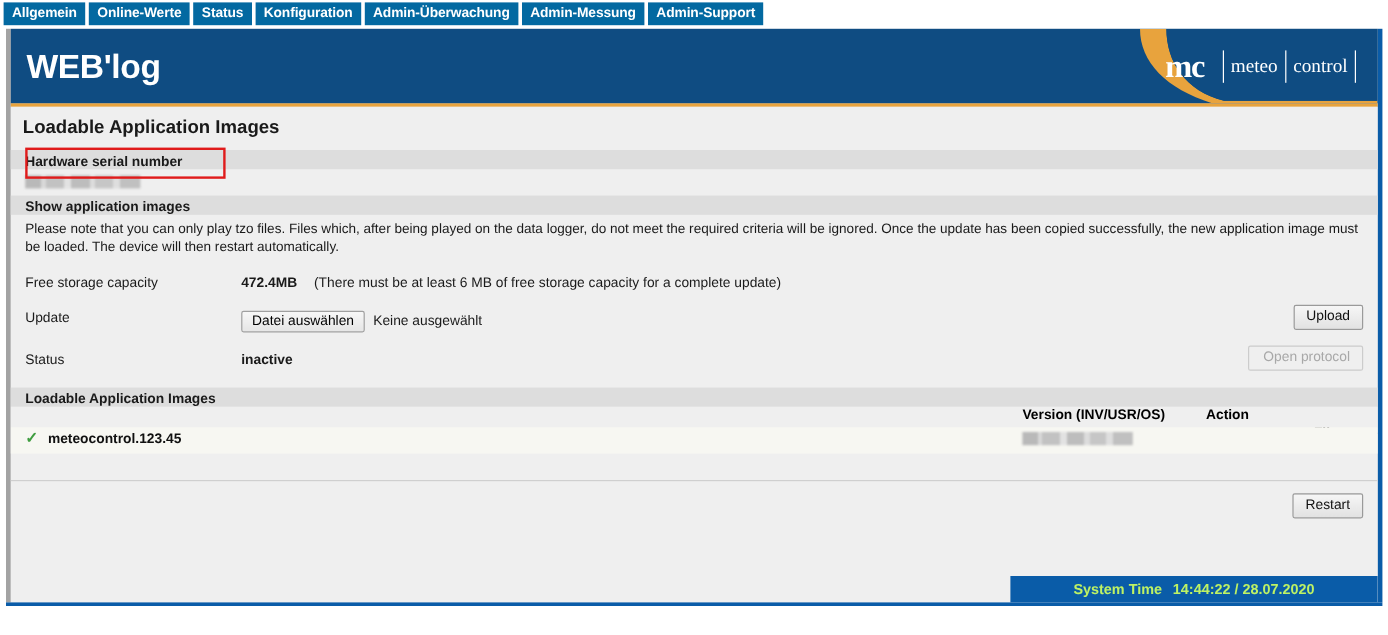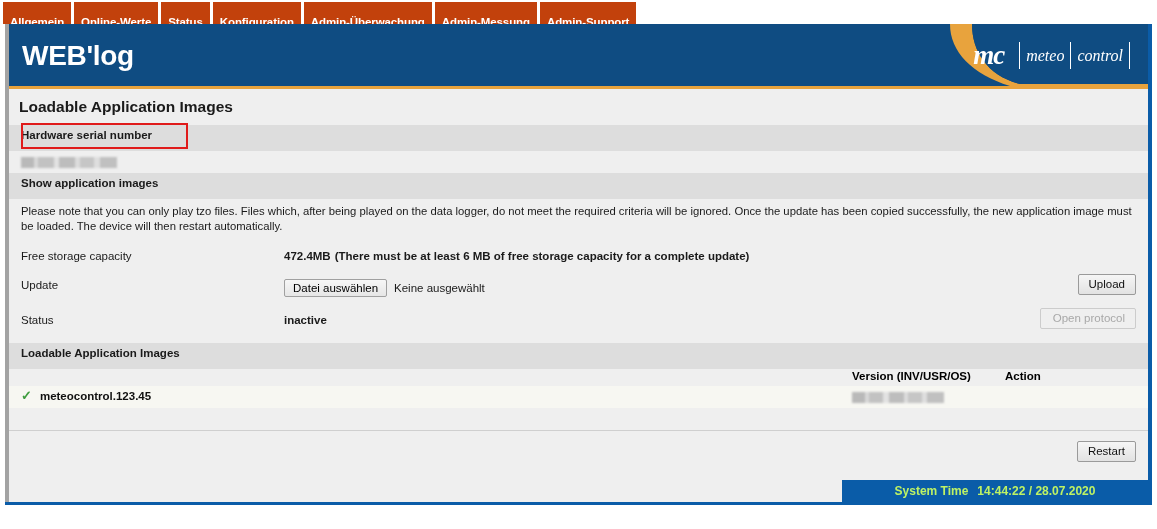--- a/index.html
+++ b/index.html
@@ -14,26 +14,26 @@
   
   #navbar {
     position: absolute;
     top: 2px; left: 0;
     height: 19px;
     display: flex;
     gap: 3px;
     padding-left: 3px;
   }
   .nav-tab {
-    background: #c2410c;
+    background: #0369a1;
     color: #ffffff;
     font-size: 11.5px;
     font-weight: bold;
     line-height: 19px;
-    padding: 11px 7px;
+    padding: 0 7px;
     white-space: nowrap;
     cursor: pointer;
     letter-spacing: -0.1px;
   }
 
   
   #page {
     position: absolute;
     top: 24px; left: 5px;
     width: 1147px;
@@ -65,21 +65,20 @@
     width: 250px; height: 62px;
   }
   
   #logo {
     position: absolute;
     right: 12px; top: 16px;
     display: flex;
     align-items: center;
     color: #ffffff;
     font-family: "Liberation Serif", serif;
-    font-style: italic;
   }
   #logo-mc {
     font-size: 27px;
     font-weight: bold;
     letter-spacing: -1px;
     margin-right: 9px;
   }
   .logo-bar {
     width: 1px;
     height: 27px;
@@ -103,40 +102,40 @@
     color: #1a1a1a;
     padding: 9px 0 9px 10px;
   }
 
   .section-head {
     background: #dddddd;
     font-size: 11.5px;
     font-weight: bold;
     color: #1a1a1a;
     padding: 4px 0 4px 12px;
-    height: 26px;
+    height: 16px;
   }
 
   .row {
     position: relative;
     font-size: 11.5px;
     color: #1a1a1a;
     padding: 5px 0 5px 12px;
     min-height: 22px;
   }
   .para {
     font-size: 11.3px;
     line-height: 15px;
     color: #1a1a1a;
     padding: 5px 14px 7px 12px;
   }
 
-  .lbl { display: inline-block; width: 263px; vertical-align: top; }
+  .lbl { display: inline-block; width: 180px; vertical-align: top; }
   .val { display: inline-block; font-weight: bold; text-align: center; }
-  .note { font-weight: bold; margin-left: 4px; }
+  .note { font-weight: normal; margin-left: 14px; }
 
   .redacted {
     display: inline-block;
     height: 11px;
     background: linear-gradient(90deg,
       #b9b9b9 0 14%, #d8d8d8 14% 18%, #c2c2c2 18% 34%, #e2e2e2 34% 40%,
       #bdbdbd 40% 56%, #dcdcdc 56% 61%, #c6c6c6 61% 76%, #dedede 76% 82%,
       #c0c0c0 82% 100%);
     filter: blur(1.1px);
     vertical-align: middle;

